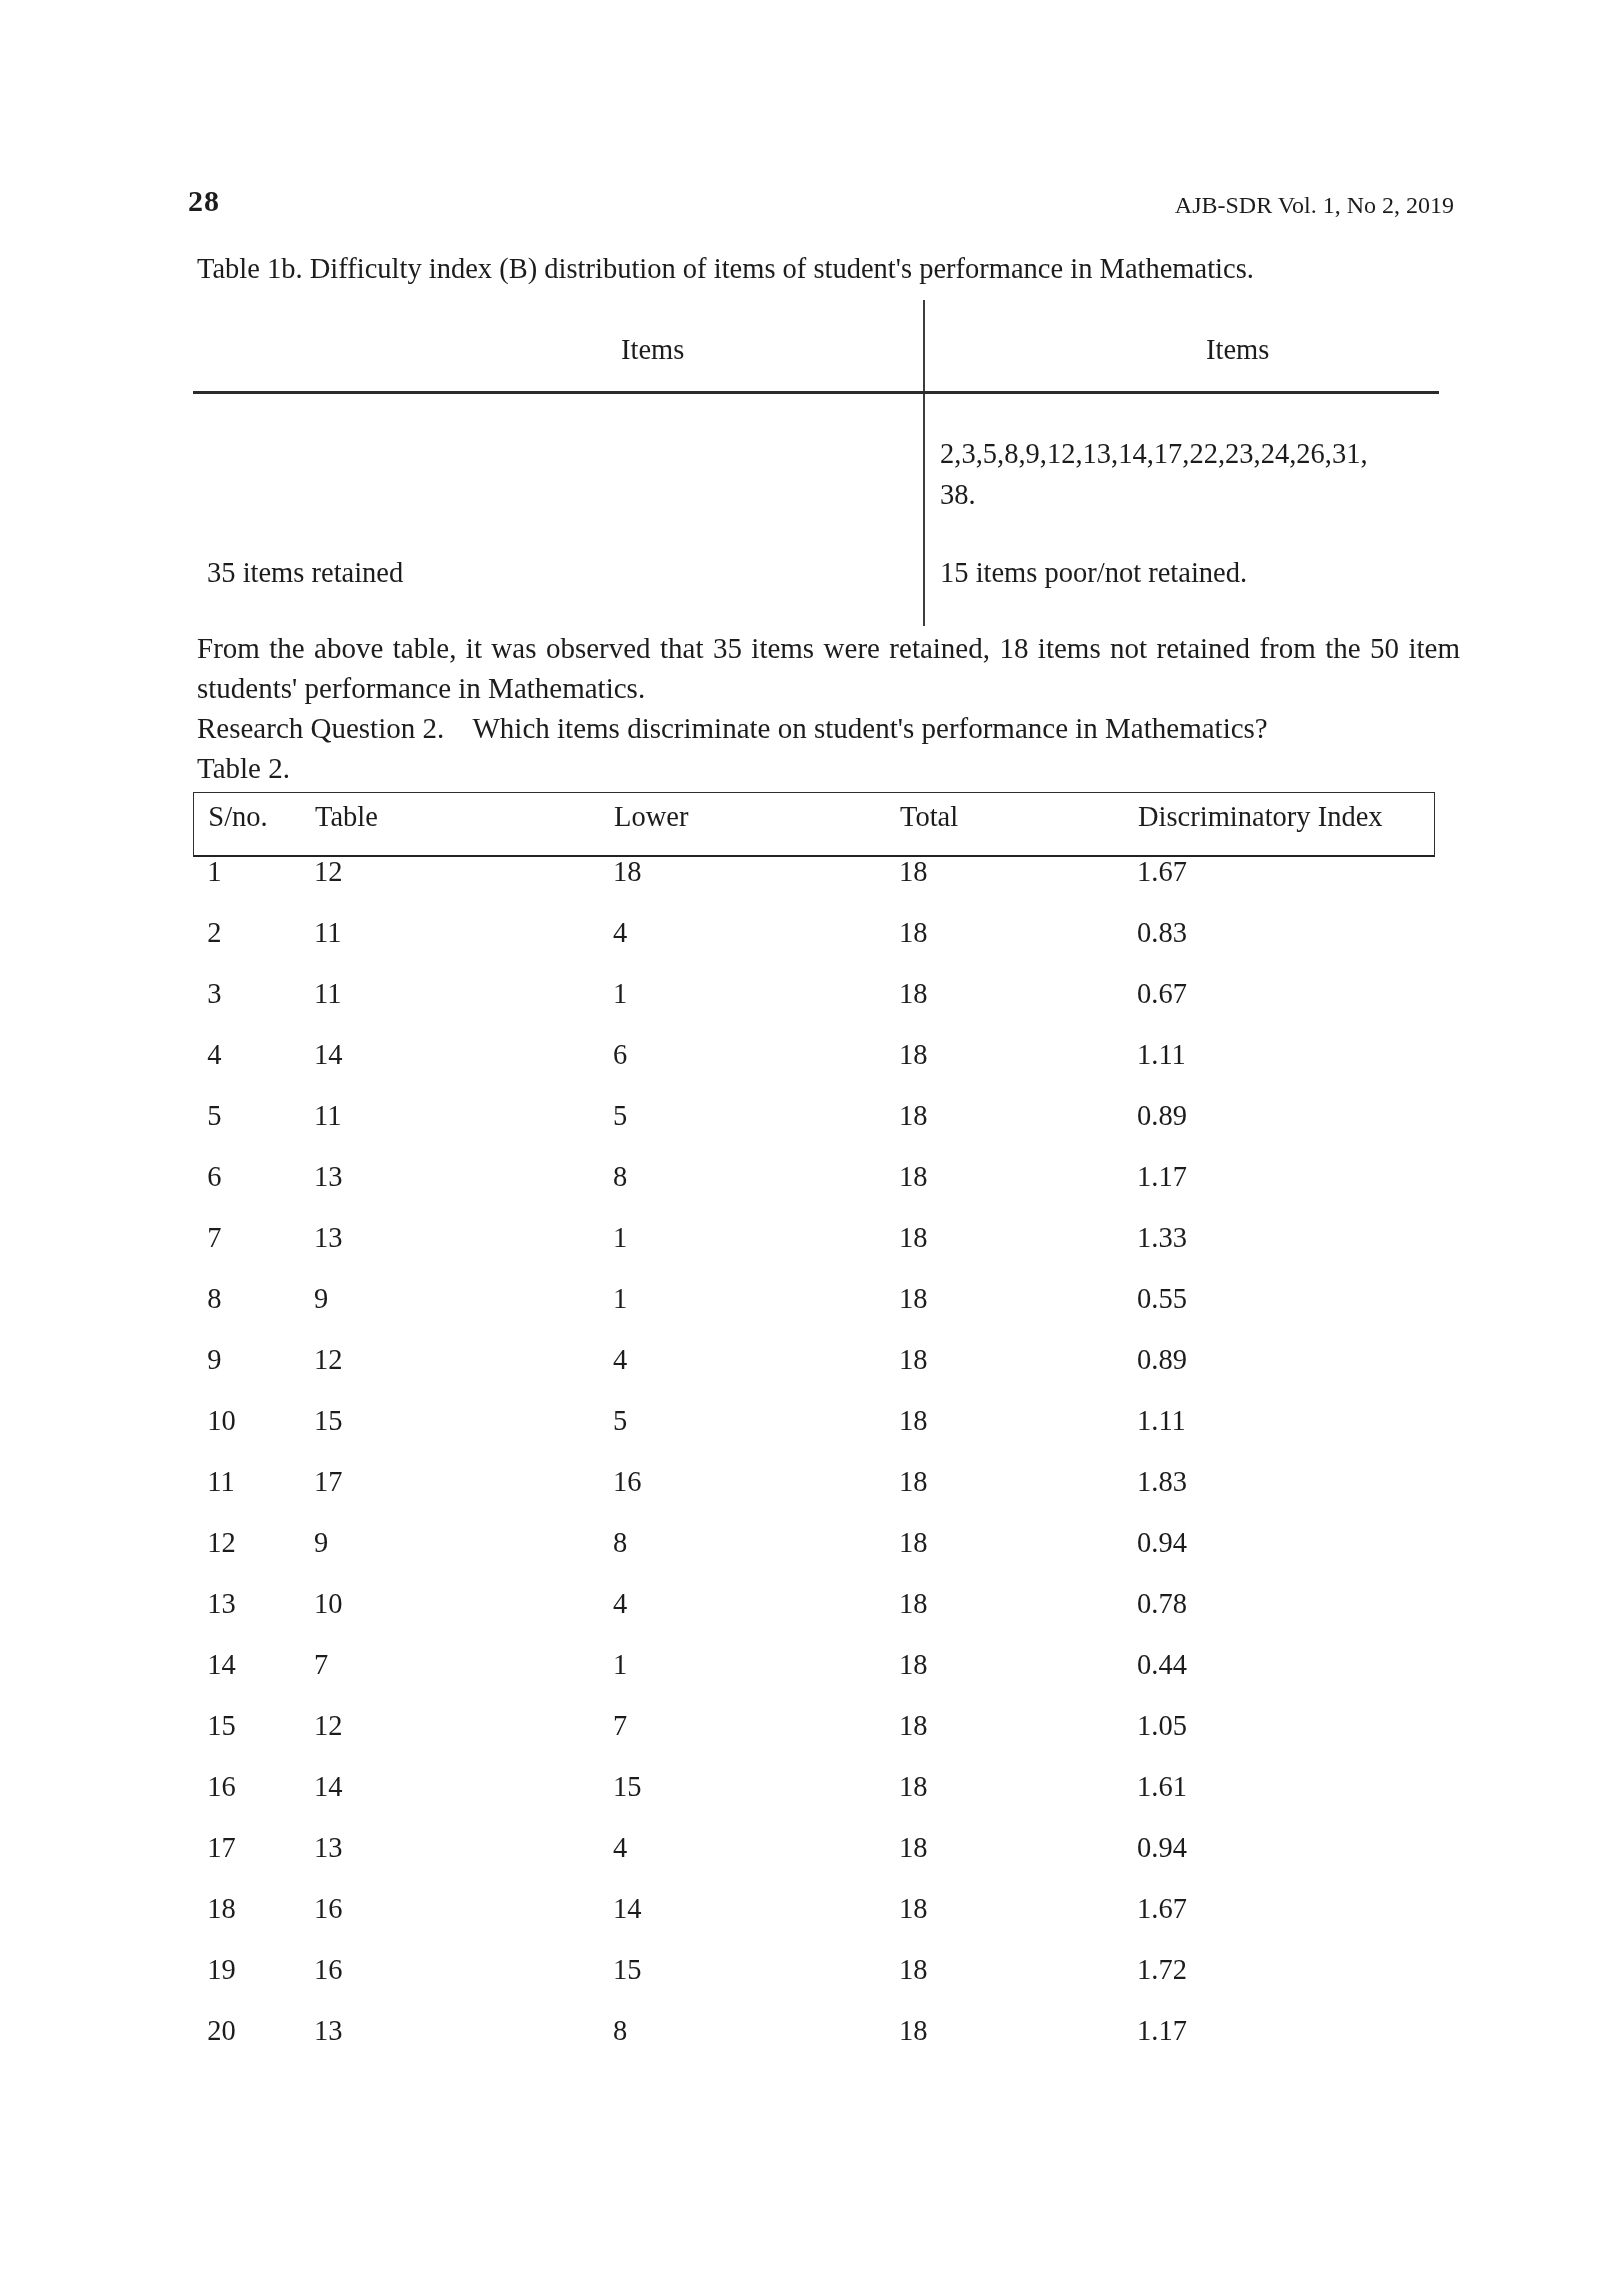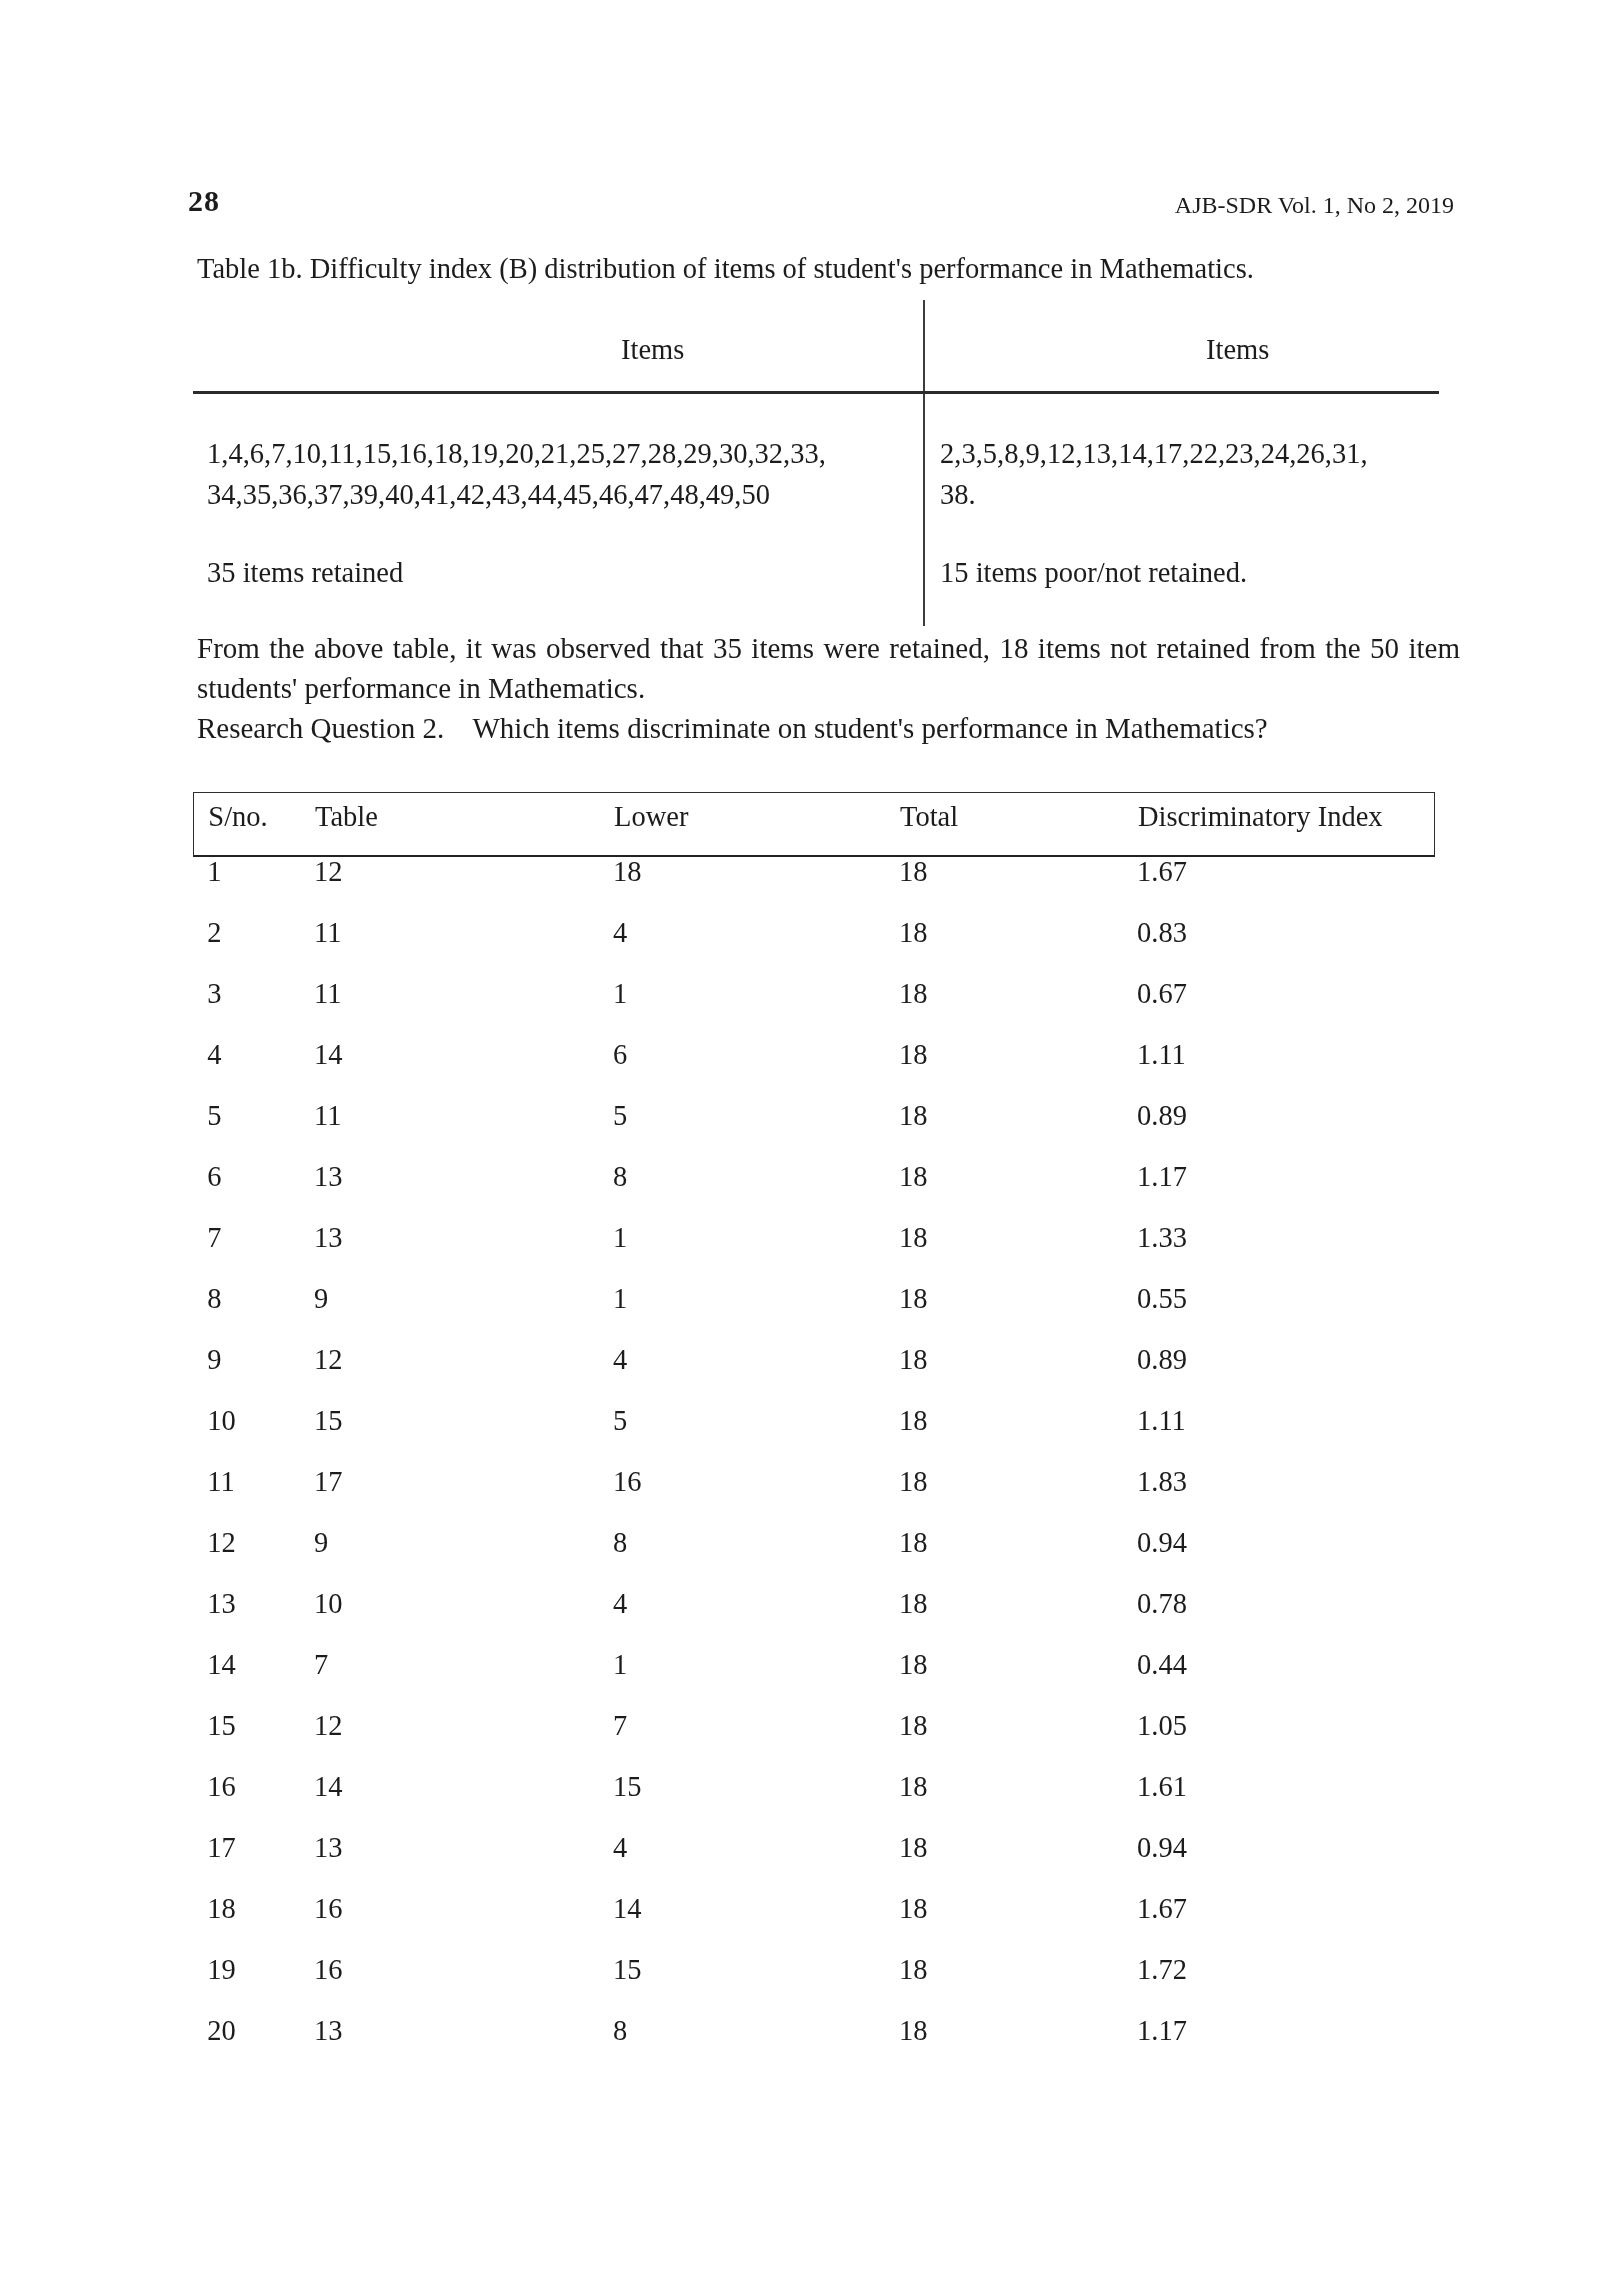--- a/index.html
+++ b/index.html
@@ -146,34 +146,33 @@
   <div class="page-number">28</div>
   <div class="journal-citation">AJB-SDR Vol. 1, No 2, 2019</div>
 
   <div class="t1b-caption">Table 1b. Difficulty index (B) distribution of items of student's performance in Mathematics.</div>
 
   <div class="t1b">
     <div class="t1b-vline"></div>
     <div class="t1b-head left">Items</div>
     <div class="t1b-head right">Items</div>
     <div class="t1b-rule"></div>
-    <div class="t1b-cell left">1,4,6,7,10,11,15,16,18,19,20,21,25,27,28,29,30,32,33,
-34,35,36,37,39,40,41,42,43,44,45,46,47,48,49,50</div>
     <div class="t1b-cell right">2,3,5,8,9,12,13,14,17,22,23,24,26,31,
 38.</div>
     <div class="t1b-summary left">35 items retained</div>
     <div class="t1b-summary right">15 items poor/not retained.</div>
   </div>
 
   <div class="para">
     <div class="para-observation">From the above table, it was observed that 35 items were retained, 18 items not retained from the 50 item students' performance in Mathematics.</div>
     <div class="para-rq">
       <span class="para-rq-label">Research Question 2.</span>
       <span class="para-rq-text">Which items discriminate on student's performance in Mathematics?</span>
     </div>
+    <div class="para-t2label">Table 2.</div>
   </div>
 
   <div class="t2-headbox">
     <span class="t2-colhead col0">S/no.</span>
     <span class="t2-colhead col1">Table</span>
     <span class="t2-colhead col2">Lower</span>
     <span class="t2-colhead col3">Total</span>
     <span class="t2-colhead col4">Discriminatory Index</span>
   </div>
 

